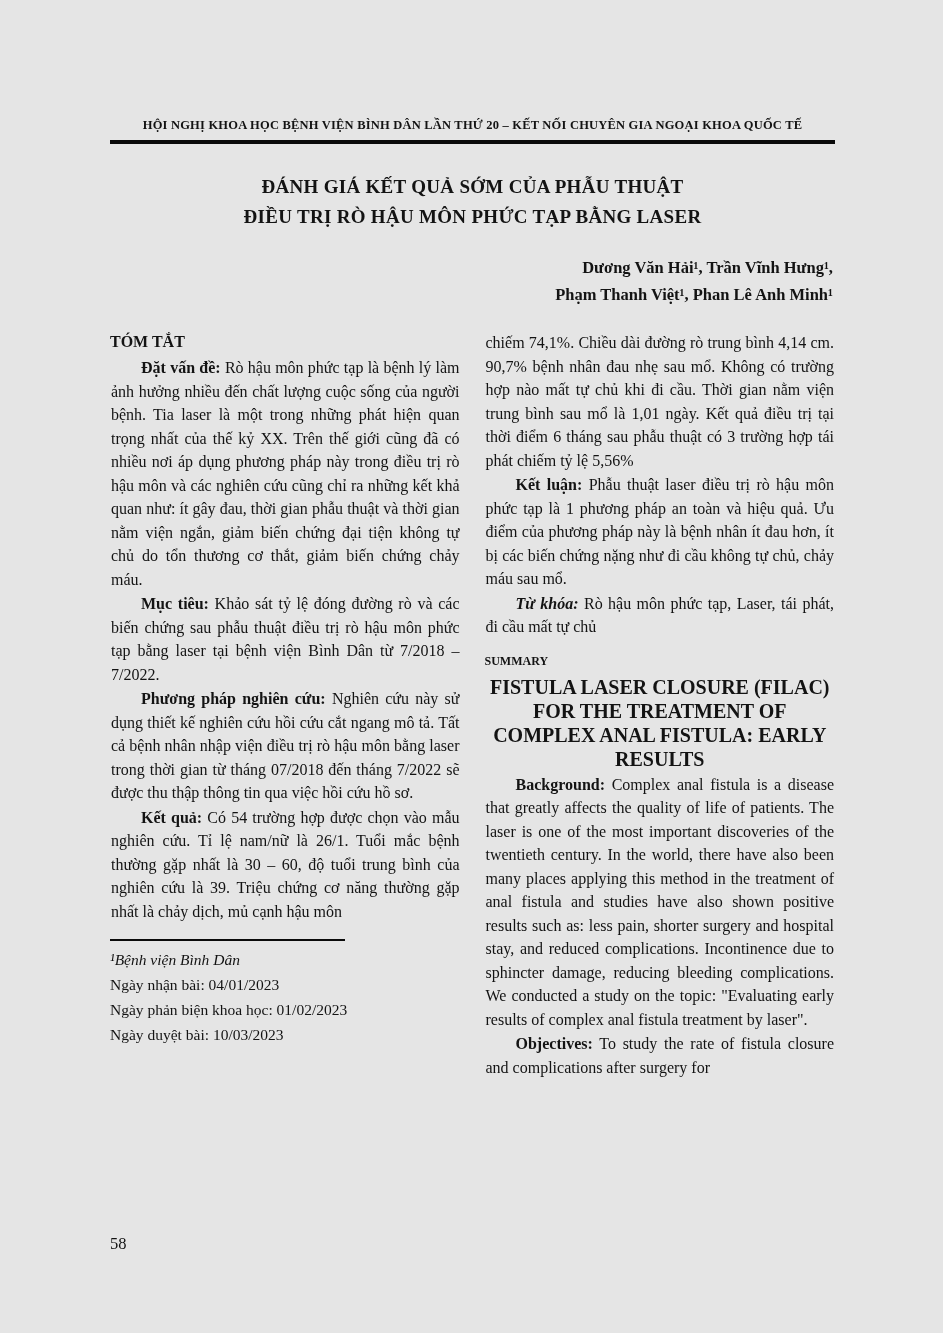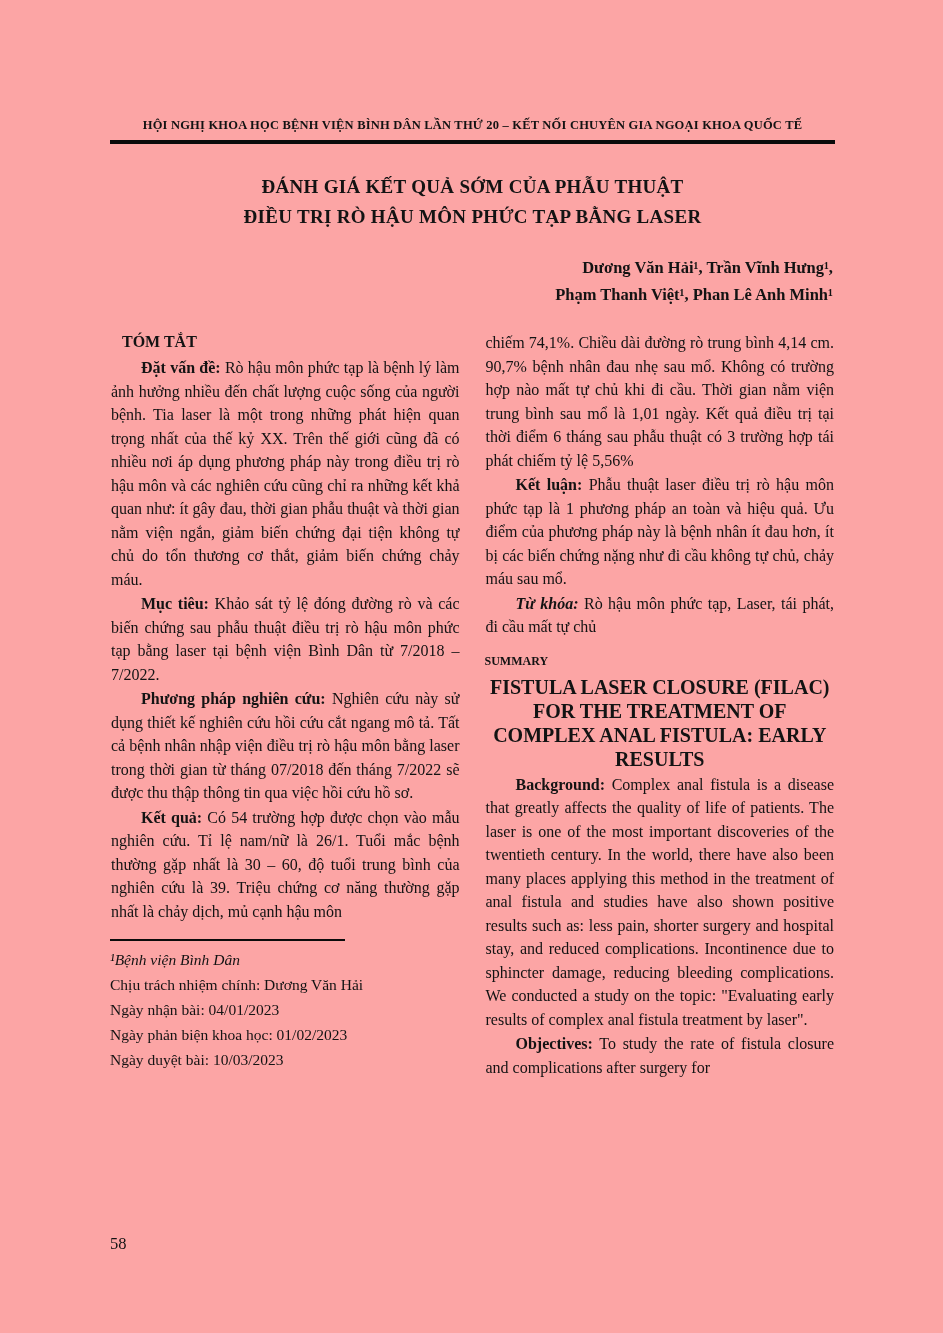--- a/index.html
+++ b/index.html
@@ -5,21 +5,21 @@
   html, body {
     margin: 0;
     padding: 0;
     background: #ffffff;
   }
   .page {
     position: relative;
     width: 943px;
     height: 1333px;
     margin: 0 auto;
-    background: #fca5a5;
+    background: #e5e5e5;
     font-family: "Liberation Serif", serif;
     color: #131313;
     overflow: hidden;
   }
   .content {
     padding: 118px 108px 0 110px;
   }
   .conf-header {
     text-align: center;
     font-weight: bold;
@@ -50,21 +50,21 @@
     gap: 24px;
   }
   .col {
     flex: 1 1 0;
     min-width: 0;
   }
   .sec-heading {
     font-weight: bold;
     font-size: 16px;
     line-height: 24px;
-    margin: 0 0 2px 12px;
+    margin: 0 0 2px 0;
   }
   .para {
     margin: 1px;
     font-size: 16px;
     line-height: 23.5px;
     text-align: justify;
     text-indent: 30px;
   }
   .para.no-indent {
     text-indent: 0;
@@ -136,21 +136,20 @@
 
         <p class="para"><b class="lead">Mục tiêu:</b><span> Khảo sát tỷ lệ đóng đường rò và các biến chứng sau phẫu thuật điều trị rò hậu môn phức tạp bằng laser tại bệnh viện Bình Dân từ 7/2018 – 7/2022.</span></p>
 
         <p class="para"><b class="lead">Phương pháp nghiên cứu:</b><span> Nghiên cứu này sử dụng thiết kế nghiên cứu hồi cứu cắt ngang mô tả. Tất cả bệnh nhân nhập viện điều trị rò hậu môn bằng laser trong thời gian từ tháng 07/2018 đến tháng 7/2022 sẽ được thu thập thông tin qua việc hồi cứu hồ sơ.</span></p>
 
         <p class="para"><b class="lead">Kết quả:</b><span> Có 54 trường hợp được chọn vào mẫu nghiên cứu. Tỉ lệ nam/nữ là 26/1. Tuổi mắc bệnh thường gặp nhất là 30 – 60, độ tuổi trung bình của nghiên cứu là 39. Triệu chứng cơ năng thường gặp nhất là chảy dịch, mủ cạnh hậu môn</span></p>
 
         <div class="footnote">
           <div class="footnote-rule"></div>
           <div class="affiliation">¹Bệnh viện Bình Dân</div>
-          <div>Chịu trách nhiệm chính: Dương Văn Hải</div>
           <div>Ngày nhận bài: 04/01/2023</div>
           <div>Ngày phản biện khoa học: 01/02/2023</div>
           <div>Ngày duyệt bài: 10/03/2023</div>
         </div>
       </div>
 
       <div class="col">
         <p class="para no-indent">chiếm 74,1%. Chiều dài đường rò trung bình 4,14 cm. 90,7% bệnh nhân đau nhẹ sau mổ. Không có trường hợp nào mất tự chủ khi đi cầu. Thời gian nằm viện trung bình sau mổ là 1,01 ngày. Kết quả điều trị tại thời điểm 6 tháng sau phẫu thuật có 3 trường hợp tái phát chiếm tỷ lệ 5,56%</p>
 
         <p class="para"><b class="lead">Kết luận:</b><span> Phẫu thuật laser điều trị rò hậu môn phức tạp là 1 phương pháp an toàn và hiệu quả. Ưu điểm của phương pháp này là bệnh nhân ít đau hơn, ít bị các biến chứng nặng như đi cầu không tự chủ, chảy máu sau mổ.</span></p>

